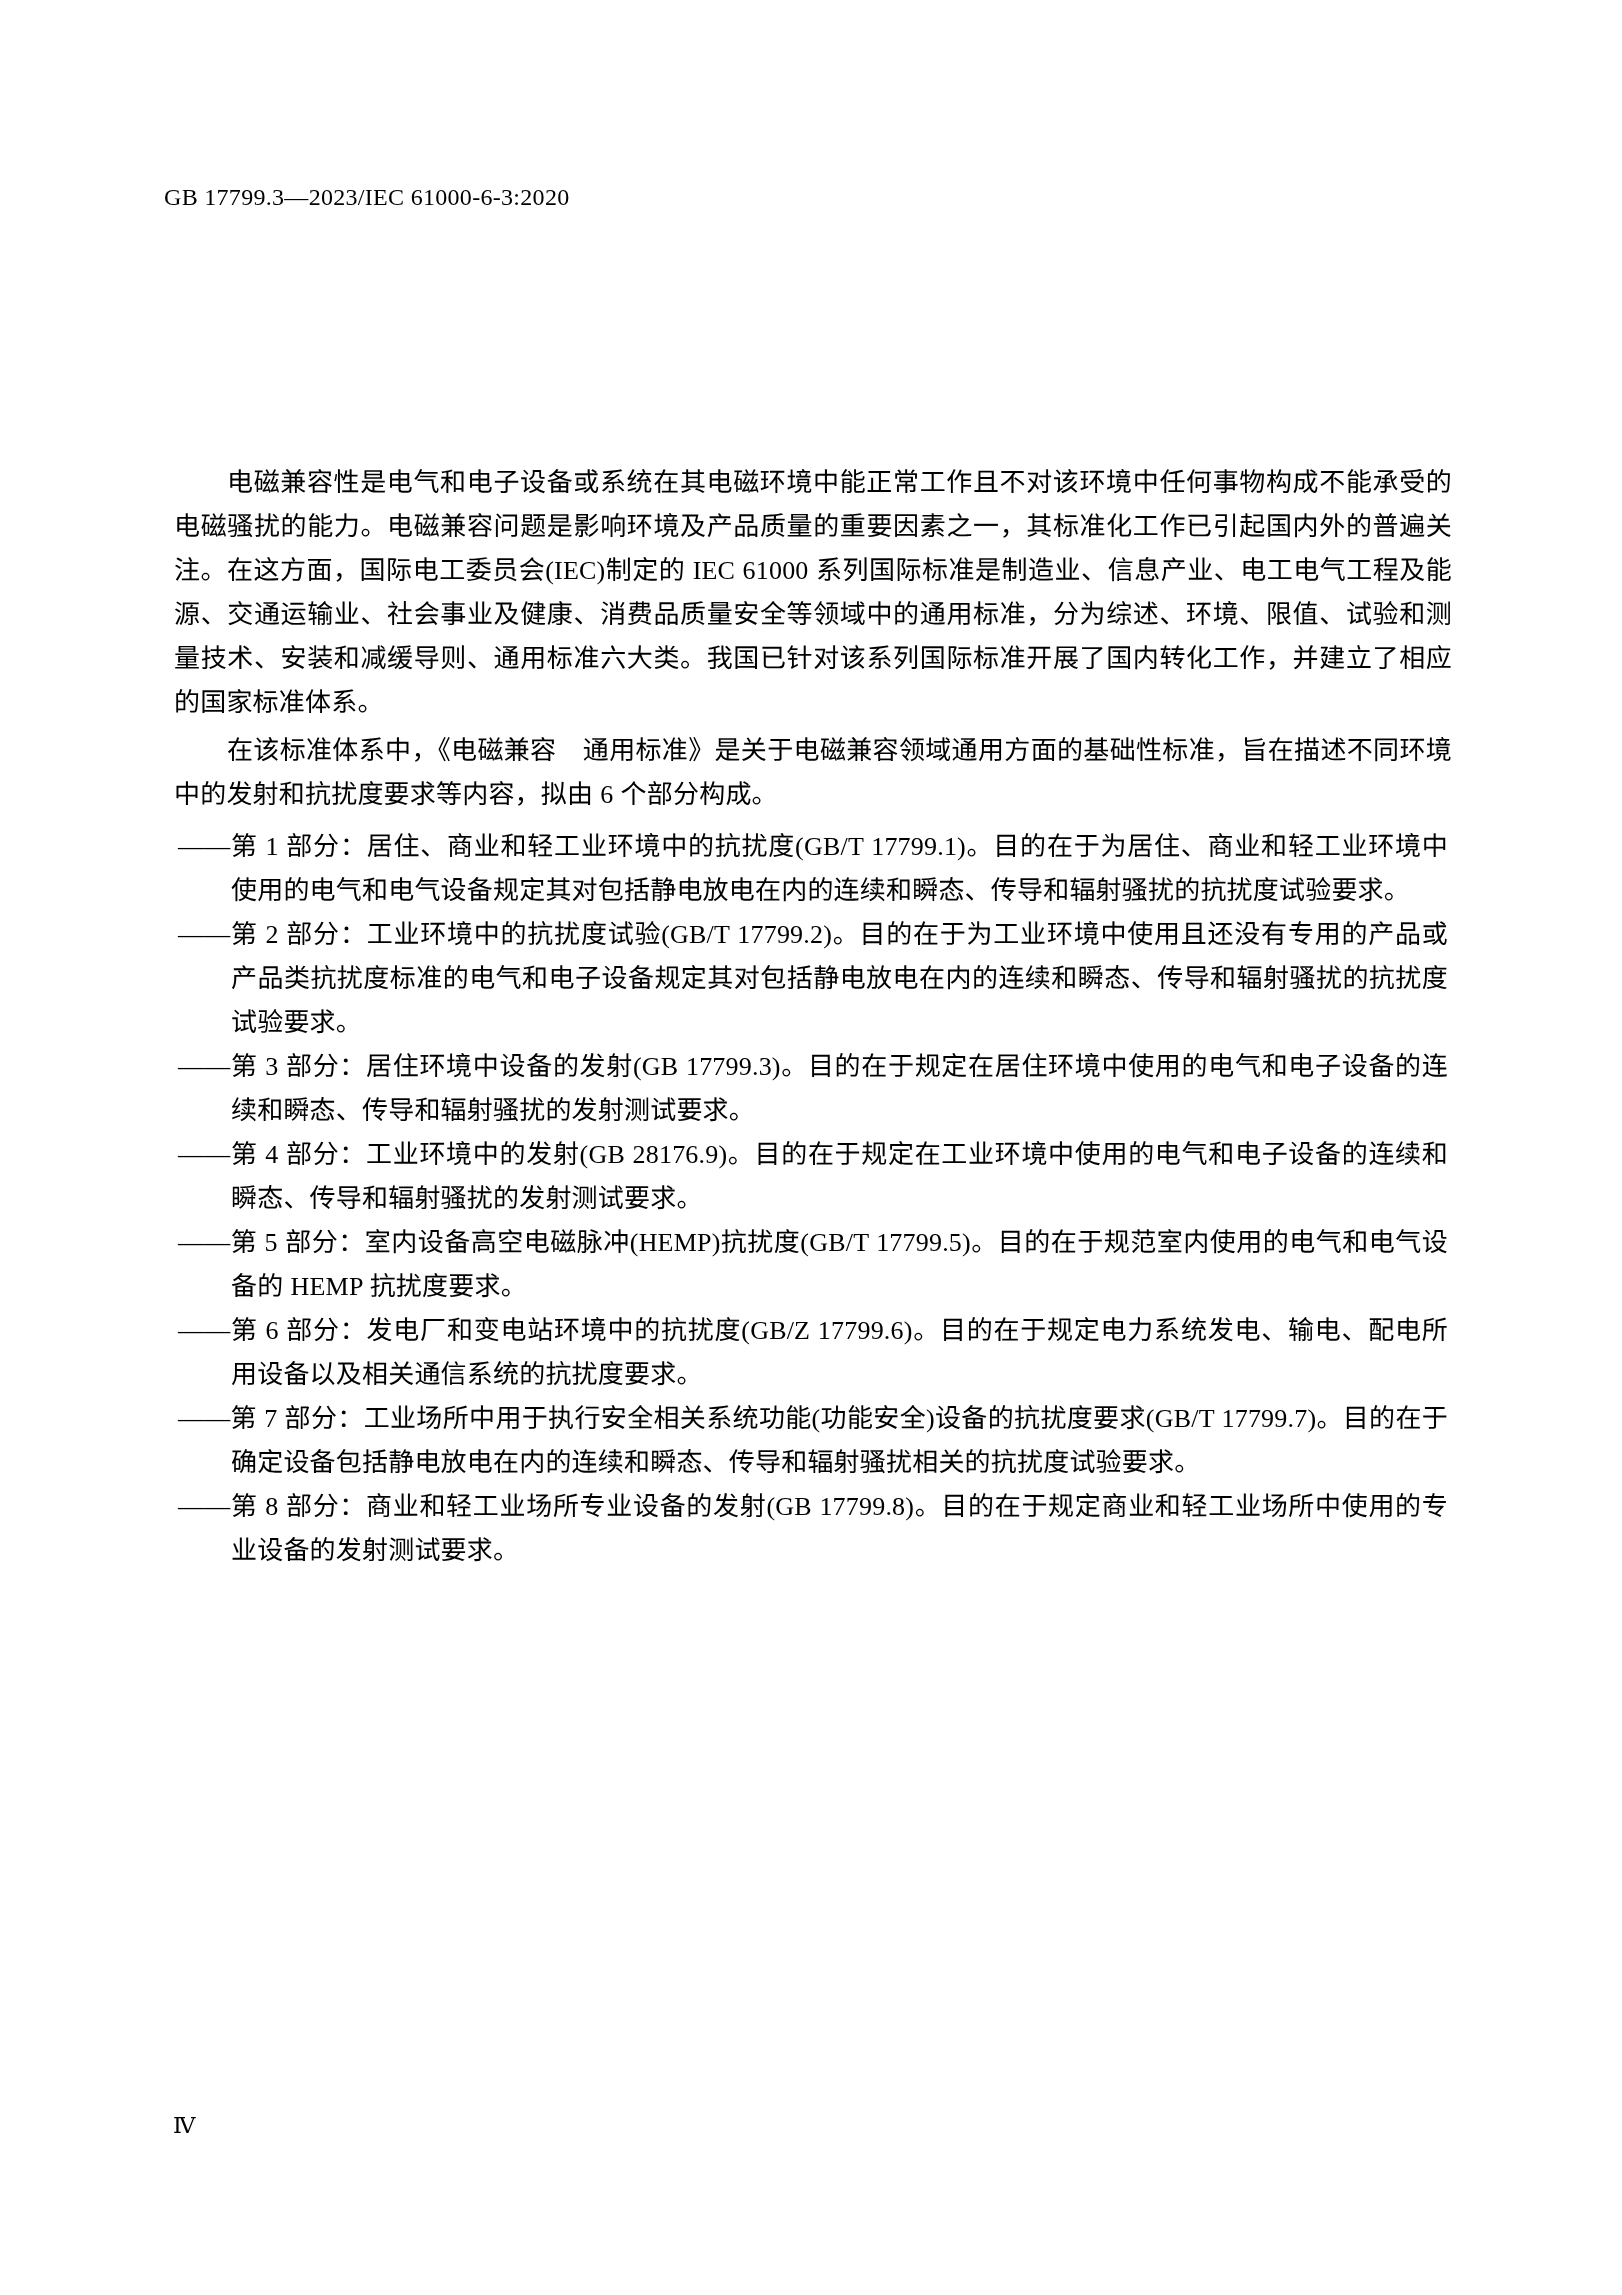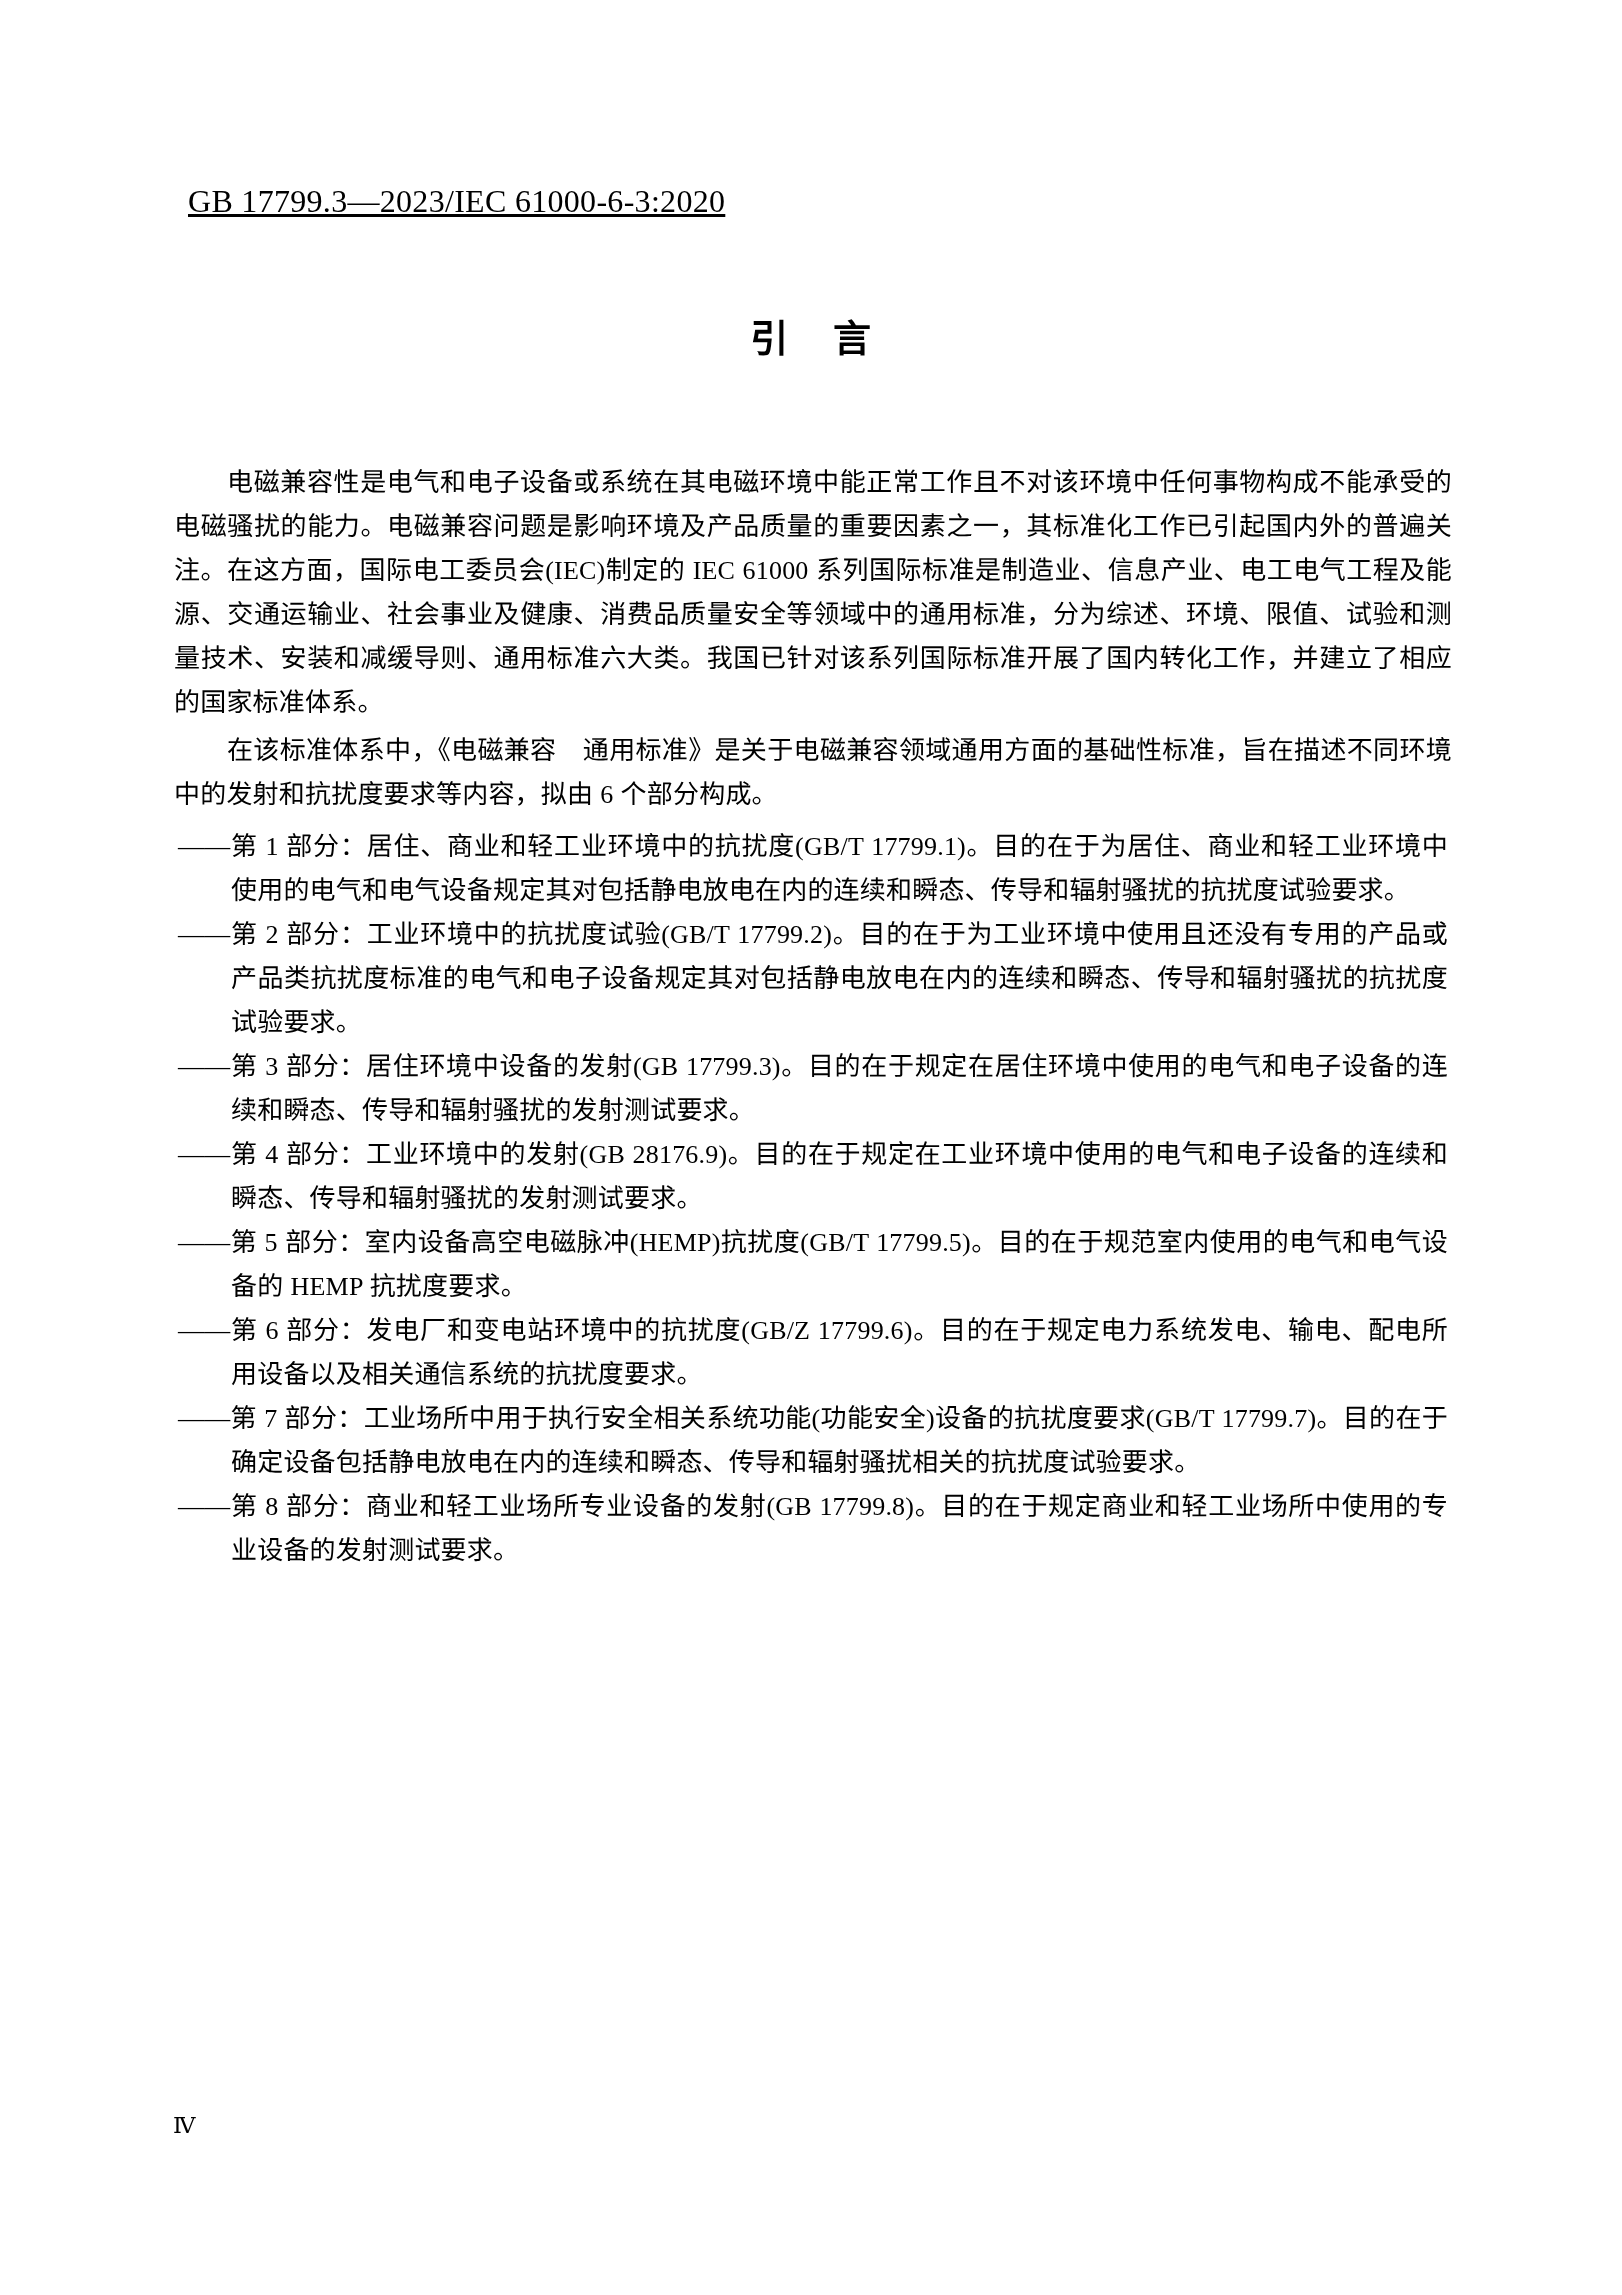--- a/index.html
+++ b/index.html
@@ -16,27 +16,26 @@
     width: 1623px;
     height: 2295px;
     background: #ffffff;
     overflow: hidden;
     box-sizing: border-box;
   }
 
   
   .running-header {
     position: absolute;
-    left: 188px;
+    left: 164px;
     top: 185px;
-    font-size: 32px;
+    font-size: 24px;
     letter-spacing: 0.3px;
     white-space: nowrap;
     line-height: 1;
-    text-decoration: underline;
   }
 
   
   .section-title {
     position: absolute;
     left: 0;
     right: 0;
     top: 317px;
     text-align: center;
     font-family: "DejaVu Sans", "Liberation Sans", sans-serif;
@@ -96,23 +95,20 @@
     font-family: "Liberation Serif", "DejaVu Serif", serif;
   }
 </style>
 </head>
 <body>
 
 <div class="page">
 
   <div class="running-header">GB  17799.3—2023/IEC 61000-6-3:2020</div>
 
-  <div class="section-title">
-    <span>引</span><span class="gap"></span><span>言</span>
-  </div>
 
   <div class="body-block">
 
     <p class="para">电磁兼容性是电气和电子设备或系统在其电磁环境中能正常工作且不对该环境中任何事物构成不能承受的电磁骚扰的能力。电磁兼容问题是影响环境及产品质量的重要因素之一，其标准化工作已引起国内外的普遍关注。在这方面，国际电工委员会(IEC)制定的 IEC 61000 系列国际标准是制造业、信息产业、电工电气工程及能源、交通运输业、社会事业及健康、消费品质量安全等领域中的通用标准，分为综述、环境、限值、试验和测量技术、安装和减缓导则、通用标准六大类。我国已针对该系列国际标准开展了国内转化工作，并建立了相应的国家标准体系。</p>
 
     <p class="para">在该标准体系中，《电磁兼容　通用标准》是关于电磁兼容领域通用方面的基础性标准，旨在描述不同环境中的发射和抗扰度要求等内容，拟由 6 个部分构成。</p>
 
     <ul class="dash-list">
       <li>——第 1 部分：居住、商业和轻工业环境中的抗扰度(GB/T 17799.1)。目的在于为居住、商业和轻工业环境中使用的电气和电气设备规定其对包括静电放电在内的连续和瞬态、传导和辐射骚扰的抗扰度试验要求。</li>
       <li>——第 2 部分：工业环境中的抗扰度试验(GB/T 17799.2)。目的在于为工业环境中使用且还没有专用的产品或产品类抗扰度标准的电气和电子设备规定其对包括静电放电在内的连续和瞬态、传导和辐射骚扰的抗扰度试验要求。</li>

